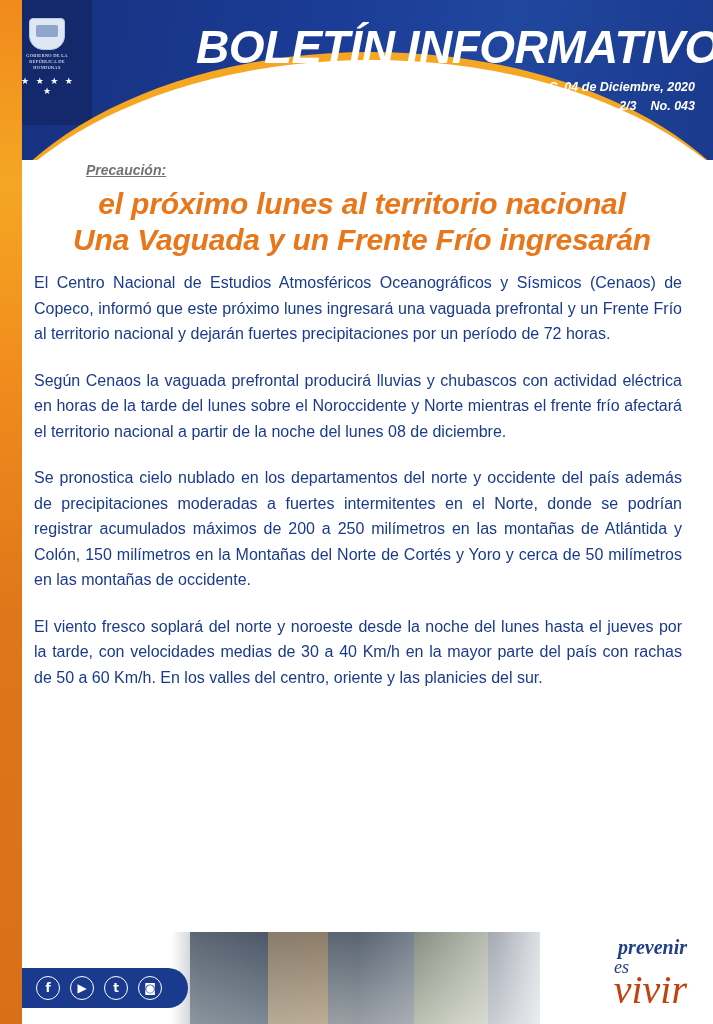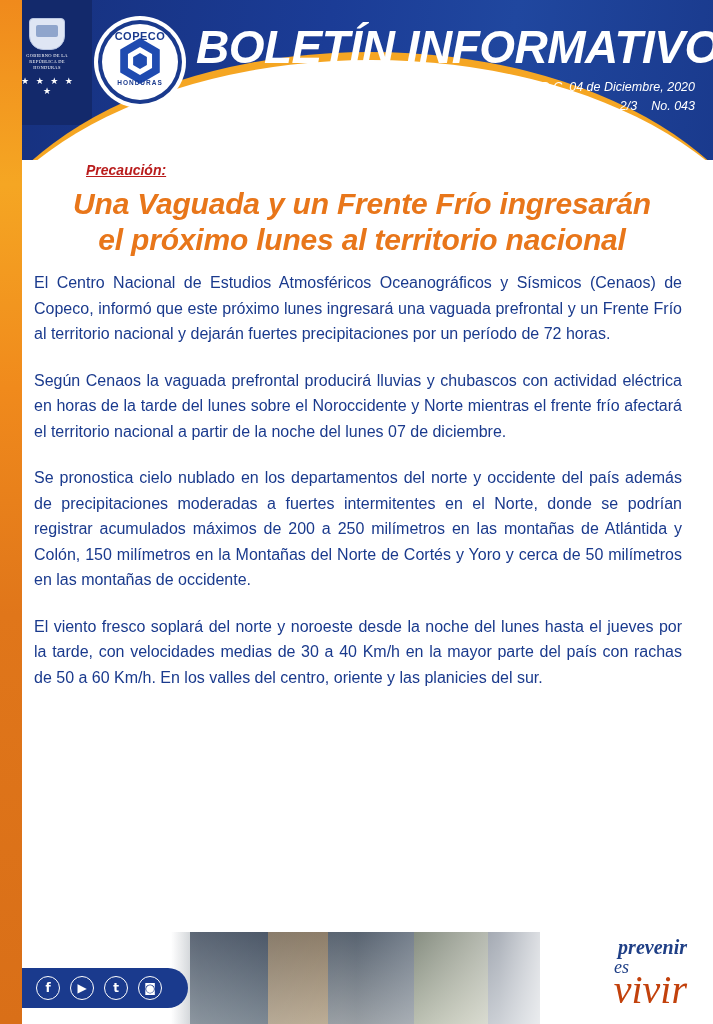--- a/index.html
+++ b/index.html
@@ -125,30 +125,30 @@
     position:absolute;left:196px;top:22px;width:500px;z-index:3;
     color:#ffffff;
     font-size:46px;font-weight:bold;font-style:italic;
     letter-spacing:-0.5px;
     line-height:50px;
     text-align:right;
     white-space:nowrap;
   }
   .hdr-meta{
     position:absolute;right:18px;top:78px;z-index:3;
-    color:#ffffff;font-size:12.5px;font-style:italic;font-weight:normal;text-align:right;
+    color:#ffffff;font-size:12.5px;font-style:italic;font-weight:bold;text-align:right;
     line-height:19px;
   }
   .hdr-meta .line2{font-style:italic;}
   .hdr-meta .sep{display:inline-block;width:14px;}
 
   
   .precaucion{
     position:absolute;left:86px;top:162px;z-index:4;
-    color:#b91c1c;font-size:14px;font-style:italic;font-weight:bold;
+    color:#737373;font-size:14px;font-style:italic;font-weight:bold;
     text-decoration:underline;
   }
   .headline{
     position:absolute;left:22px;top:186px;width:680px;z-index:4;
     text-align:center;
     color:#e8761a;
     font-size:30px;font-weight:bold;font-style:italic;
     line-height:36px;
     letter-spacing:-0.2px;
   }
@@ -228,57 +228,47 @@
 
   <div class="header">
     <div class="hdr-left-dark"></div>
 
     <div class="coat">
       <div class="coat-shield"></div>
       <div class="coat-text">GOBIERNO DE LA REPÚBLICA DE HONDURAS</div>
     </div>
     <div class="stars">★ ★ ★ ★ ★</div>
 
-    <div class="copeco-logo">
-      <div class="ring"></div>
-      <div class="ring2"></div>
-      <div class="ring3"></div>
-      <div class="hex"></div>
-      <div class="hex-in"></div>
-      <div class="hex-core"></div>
-      <div class="word-top">COPECO</div>
-      <div class="word-bottom">HONDURAS</div>
-    </div>
 
     <div class="boletin">BOLETÍN INFORMATIVO</div>
 
     <div class="hdr-meta">
       <div>Tegucigalpa, M.D.C. 04 de Diciembre, 2020</div>
       <div class="line2">
         <span>2/3</span><span class="sep"></span><span>No. 043</span>
       </div>
     </div>
 
     <div class="header-curve-orange"></div>
     <div class="header-curve-white"></div>
   </div>
 
   <div class="left-strip">
     <div class="left-strip-inner"></div>
   </div>
 
   <div class="precaucion">Precaución:</div>
   <div class="headline">
+    <div>el próximo lunes al territorio nacional</div>
     <div>Una Vaguada y un Frente Frío ingresarán</div>
-    <div>el próximo lunes al territorio nacional</div>
   </div>
 
   <div class="body">
     <p>El Centro Nacional de Estudios Atmosféricos Oceanográficos y Sísmicos (Cenaos) de Copeco, informó que este próximo lunes ingresará una vaguada prefrontal y un Frente Frío al territorio nacional y dejarán fuertes precipitaciones por un período de 72 horas.</p>
-    <p>Según Cenaos la vaguada prefrontal producirá lluvias y chubascos con actividad eléctrica en horas de la tarde del lunes sobre el Noroccidente y Norte mientras el frente frío afectará el territorio nacional a partir de la noche del lunes 07 de diciembre.</p>
+    <p>Según Cenaos la vaguada prefrontal producirá lluvias y chubascos con actividad eléctrica en horas de la tarde del lunes sobre el Noroccidente y Norte mientras el frente frío afectará el territorio nacional a partir de la noche del lunes 08 de diciembre.</p>
     <p>Se pronostica cielo nublado en los departamentos del norte y occidente del país además de precipitaciones moderadas a fuertes intermitentes en el Norte, donde se podrían registrar acumulados máximos de 200 a 250 milímetros en las montañas de Atlántida y Colón, 150 milímetros en la Montañas del Norte de Cortés y Yoro y cerca de 50 milímetros en las montañas de occidente.</p>
     <p>El viento fresco soplará del norte y noroeste desde la noche del lunes hasta el jueves por la tarde, con velocidades medias de 30 a 40 Km/h en la mayor parte del país con rachas de 50 a 60 Km/h. En los valles del centro, oriente y las planicies del sur.</p>
   </div>
 
   <div class="footer">
     <div class="footer-photo">
       <div class="blk b1"></div>
       <div class="blk b2"></div>
       <div class="blk b3"></div>
       <div class="blk b4"></div>

